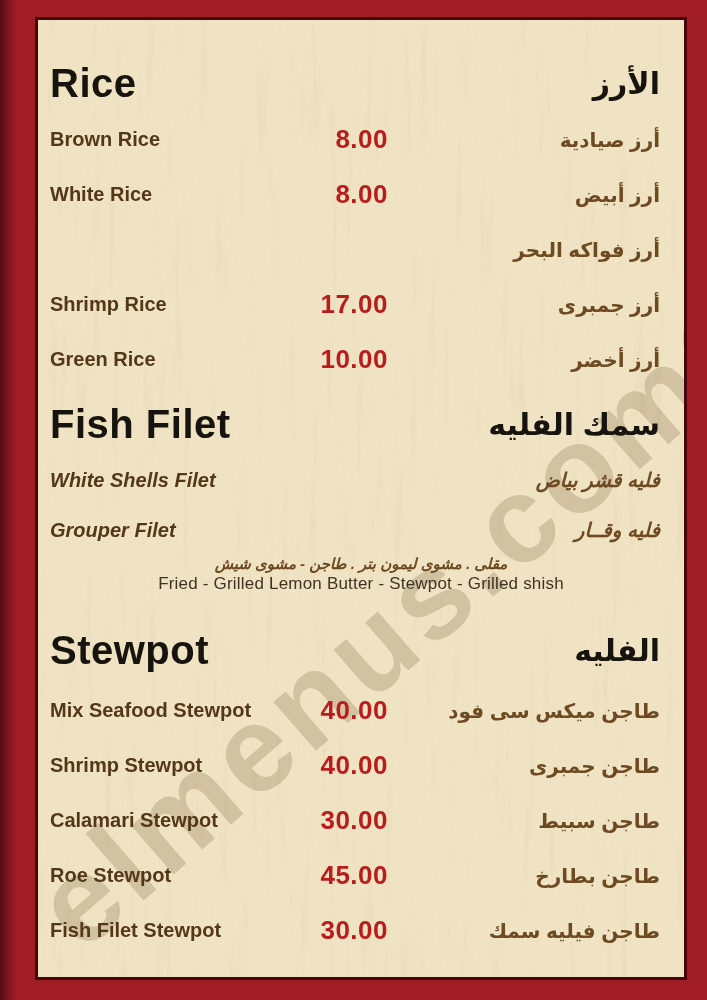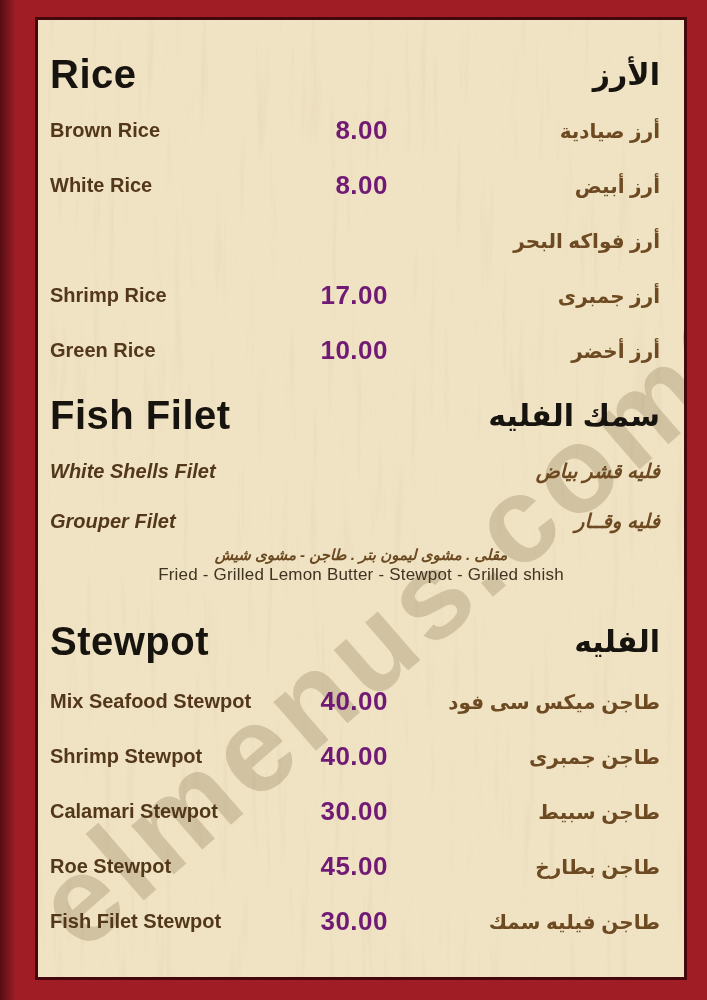--- a/index.html
+++ b/index.html
@@ -42,25 +42,25 @@
   .rows{display:block;}
   .row{
     height:55px;display:flex;align-items:center;
     padding:0 24px 0 12px;
   }
   .row.short{height:50px;font-style:italic;}
   .row .left{
     width:338px;display:flex;justify-content:space-between;align-items:center;
   }
   .name-en{font-size:20px;font-weight:bold;color:#53371b;}
-  .price{font-size:26px;font-weight:bold;color:#701a75;letter-spacing:0.5px;}
+  .price{font-size:26px;font-weight:bold;color:#b91c1c;letter-spacing:0.5px;}
   .name-ar{
     margin-left:auto;font-size:20px;font-weight:bold;color:#6d4a22;direction:rtl;
   }
-  .sec-rice .sec-head{margin-top:13px;gap:36px;}
+  .sec-rice .sec-head{margin-top:22px;gap:36px;}
   .sec-rice .rows{margin-top:4px;}
   .sec-fish .sec-head{margin-top:12px;}
   .sec-fish .rows{margin-top:6px;}
   .note{margin-top:0;text-align:center;}
   .note-ar{
     font-size:15px;font-weight:bold;color:#6b4a22;direction:rtl;line-height:18px;font-style:italic;
   }
   .note-en{
     font-size:17px;font-weight:normal;color:#3f3322;line-height:22px;letter-spacing:.2px;
   }

